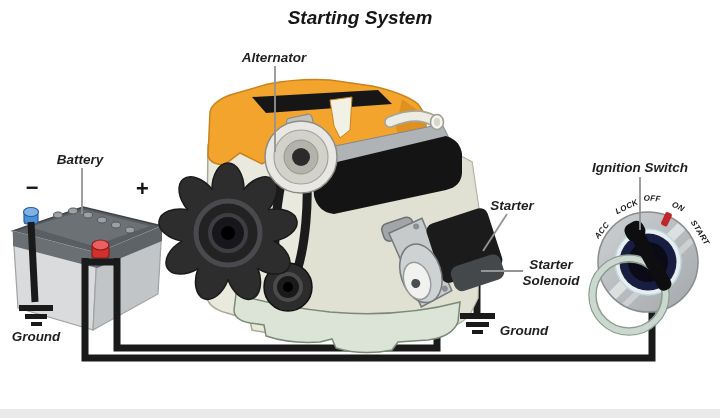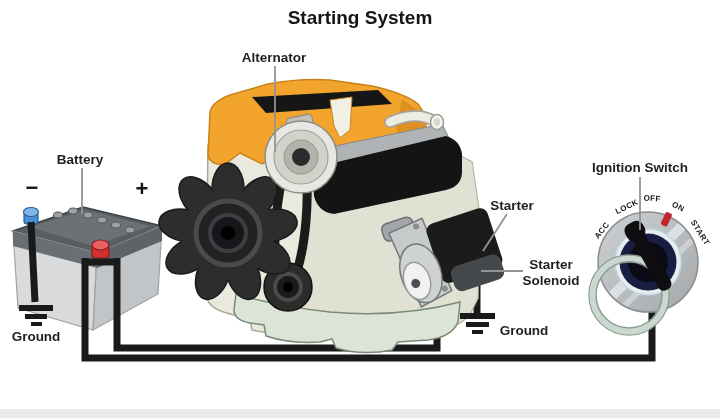--- a/index.html
+++ b/index.html
@@ -1,17 +1,17 @@
 <!DOCTYPE html>
 <html><head>
 <meta charset="utf-8">
 <style>
   html,body{margin:0;padding:0;background:#fff;}
   .stage{position:relative;width:720px;height:418px;background:#f9a8d4;overflow:hidden;
-         font-family:"Liberation Sans",sans-serif;}
+         font-family:"Liberation Sans",sans-serif;font-style:italic;}
   svg{display:block;}
   text{font-family:"Liberation Sans",sans-serif;}
   .lbl{font-size:13.5px;font-weight:bold;fill:#1f1f1f;}
   .title{font-size:19px;font-weight:bold;fill:#161616;}
   .sign{font-size:22px;font-weight:bold;fill:#161616;}
   .dial{font-size:8px;font-weight:bold;fill:#17171b;letter-spacing:.4px;}
 </style>
 </head>
 <body>
 

